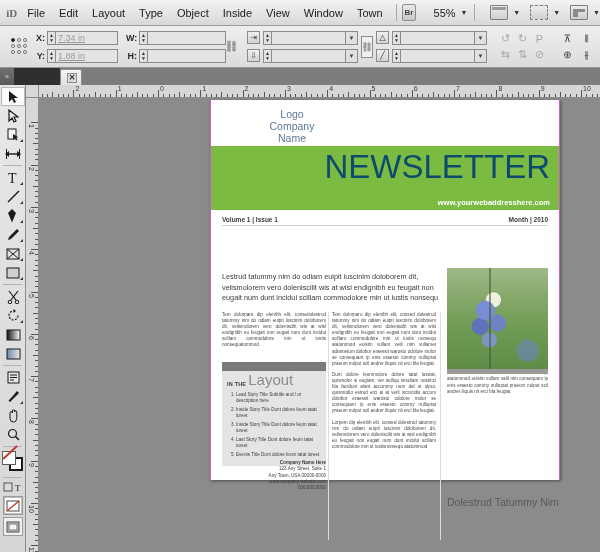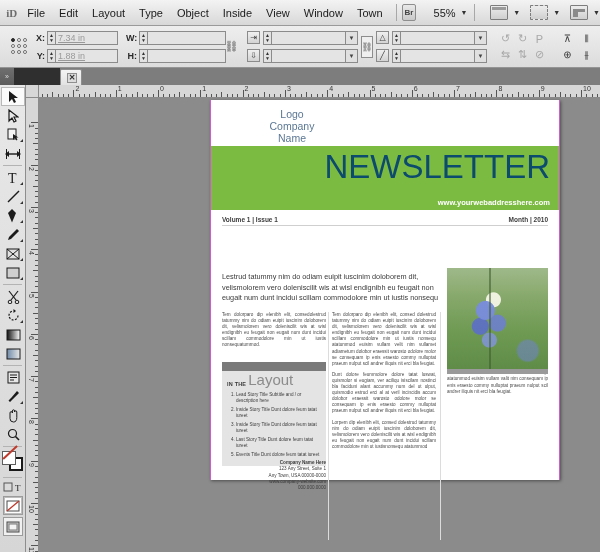--- a/index.html
+++ b/index.html
@@ -844,17 +844,18 @@
           <div>Any Town, USA 00000-0000</div>
           <div>www.company-website.com</div>
           <div>000.000.0000</div>
         </div>
 
         <div class="photo">
           <span class="stem"></span>
           <span class="cap"></span>
         </div>
 
+        <div class="bottomhead">Dolestrud Tatummy Nim</div>
       </div>
       <div class="page-guide"></div>
     </div>
   </div>
 </div>
 
 </body></html>

